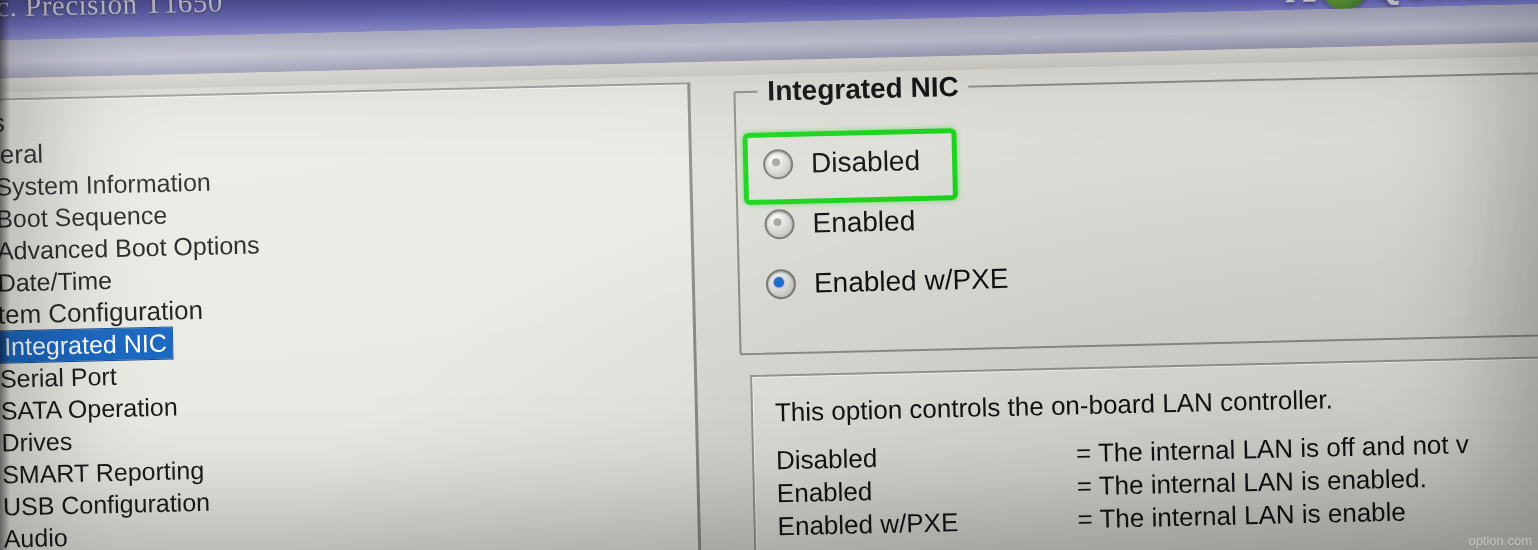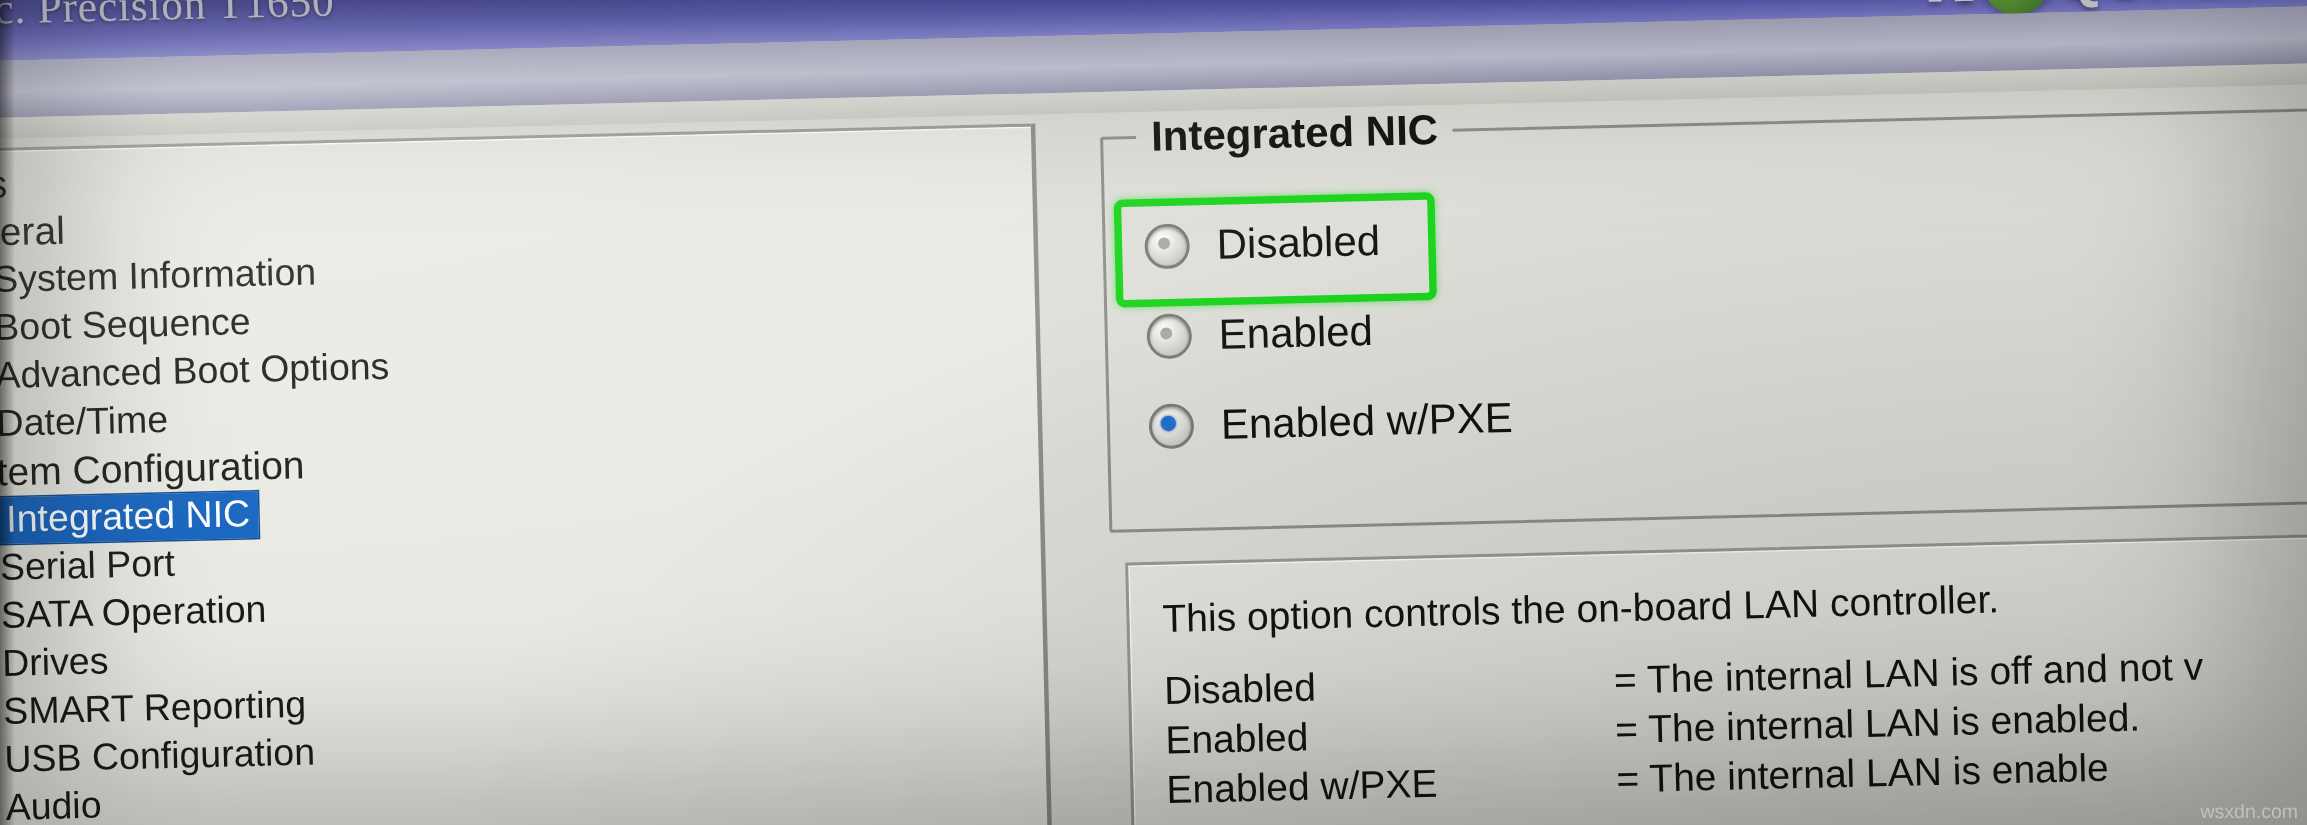--- a/index.html
+++ b/index.html
@@ -254,14 +254,14 @@
         </div>
 
       </div>
     </div>
 
     <div class="glare"></div>
   </div>
 
   <div class="leftedge"></div>
   <div class="vignette"></div>
-  <div class="wmurl">wsxdn.com</div>
+  <div class="wmurl">option.com</div>
 </div>
 
 </body></html>

